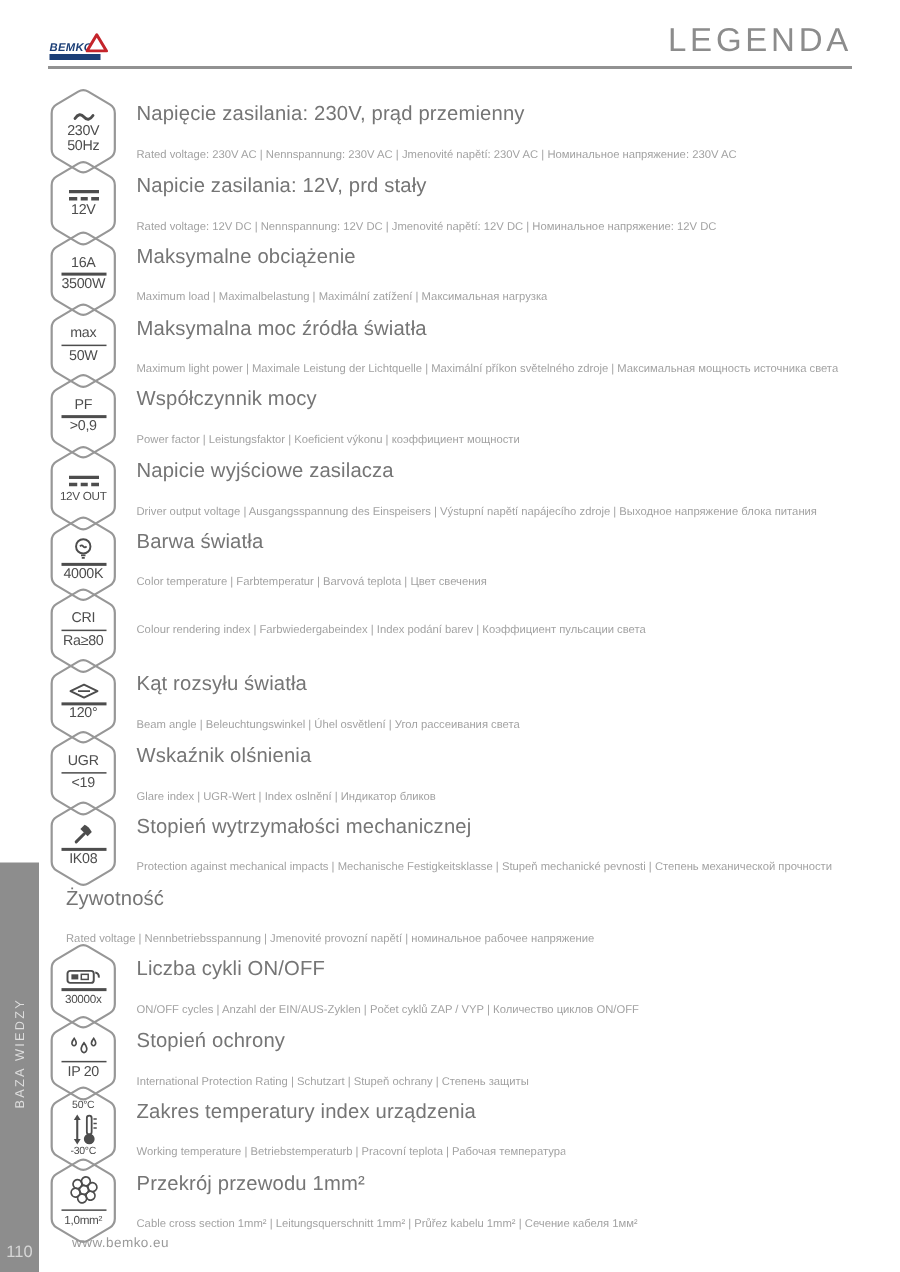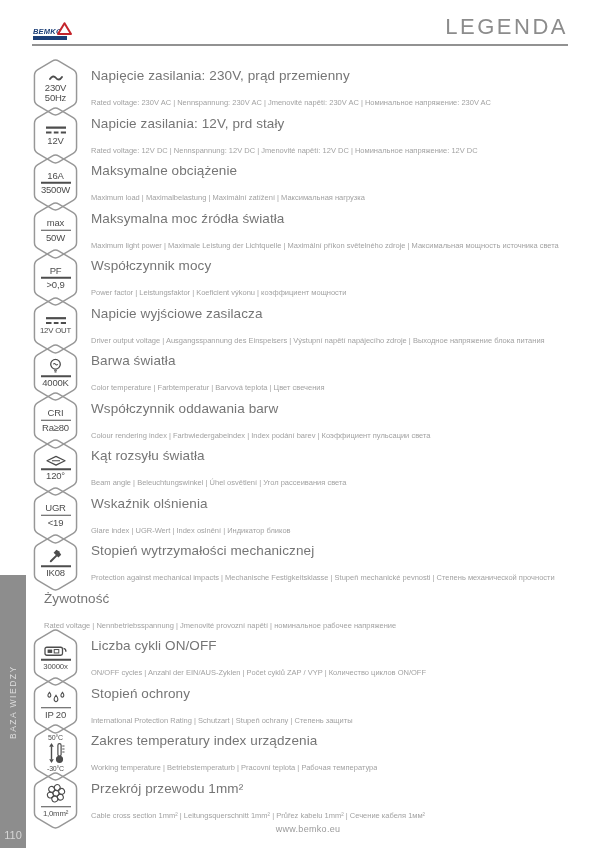--- a/index.html
+++ b/index.html
@@ -44,21 +44,21 @@
     position:absolute; left:0; top:575px; width:26px; height:273px; background:#8d8d8d;
     display:flex; flex-direction:column; align-items:center; justify-content:space-between;
   }
   .sidebar-label {
     flex:1; display:flex; align-items:center; justify-content:center;
     writing-mode:vertical-rl; transform:rotate(180deg);
     color:#dedede; font-size:8.5px; letter-spacing:1.5px;
   }
   .page-number { color:#d6d6d6; font-size:11px; padding-bottom:7px; }
   
-  .footer { position:absolute; left:48px; right:32px; bottom:12px; text-align:center; }
+  .footer { position:absolute; left:48px; right:32px; bottom:12px; text-align:left; }
   .footer span { font-size:9px; color:#9a9a9a; letter-spacing:0.3px; }
 </style>
 </head>
 <body>
 
 <div class="page">
 
   <div class="logo">
     <span class="logo-text">BEMKO</span>
     <span class="logo-tri">
@@ -200,21 +200,20 @@
           <svg class="hexagon" width="47" height="59" viewBox="0 0 48 60">
             <path d="M20.56 3.03 Q24 1 27.44 3.03 L42.06 11.67 Q45.5 13.7 45.5 17.7 L45.5 42.3 Q45.5 46.3 42.06 48.33 L27.44 56.97 Q24 59 20.56 56.97 L5.94 48.33 Q2.5 46.3 2.5 42.3 L2.5 17.7 Q2.5 13.7 5.94 11.67 Z" fill="none" stroke="#979797" stroke-width="1.5"></path>
           </svg>
           <div class="hex-content">
             <span class="hex-text">CRI</span>
             <div class="hex-divider"></div>
             <span class="hex-text">Ra≥80</span>
           </div>
         </div>
         <div class="texts">
-          <div class="title">Współczynnik oddawania barw</div>
           <div class="subtitle">Colour rendering index | Farbwiedergabeindex | Index podání barev | Коэффициент пульсации света</div>
         </div>
       </div>
       <div class="row">
         <div class="hex">
           <svg class="hexagon" width="47" height="59" viewBox="0 0 48 60">
             <path d="M20.56 3.03 Q24 1 27.44 3.03 L42.06 11.67 Q45.5 13.7 45.5 17.7 L45.5 42.3 Q45.5 46.3 42.06 48.33 L27.44 56.97 Q24 59 20.56 56.97 L5.94 48.33 Q2.5 46.3 2.5 42.3 L2.5 17.7 Q2.5 13.7 5.94 11.67 Z" fill="none" stroke="#979797" stroke-width="1.5"></path>
           </svg>
           <div class="hex-content">
             <span class="glyph"><svg width="22" height="11" viewBox="0 0 22 11">

